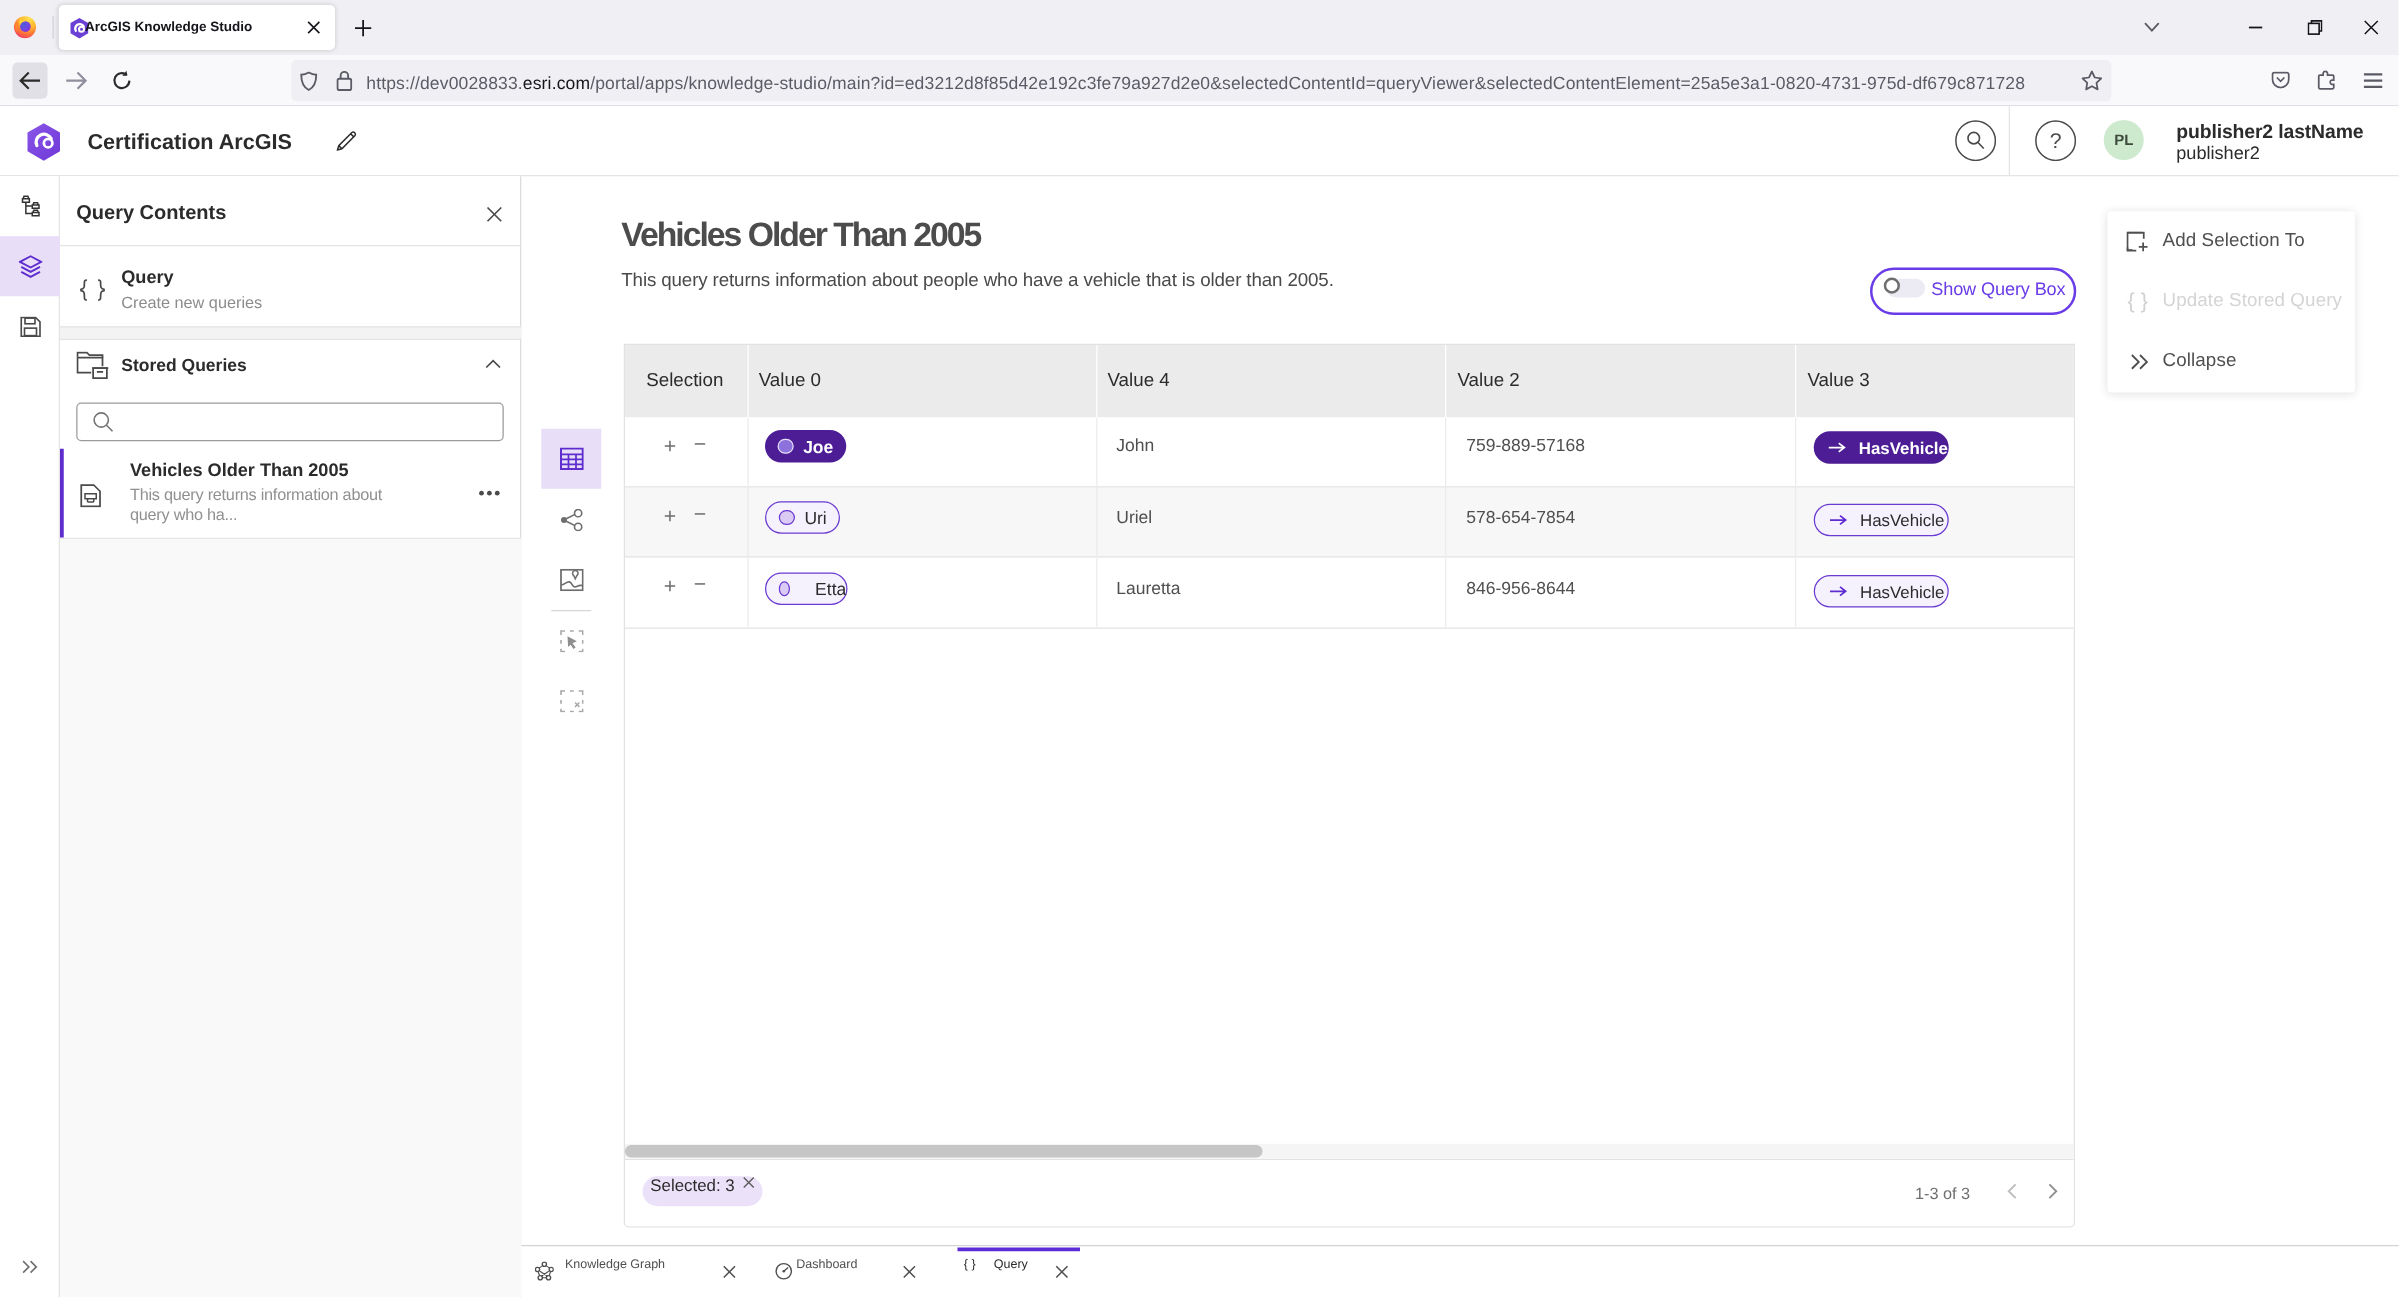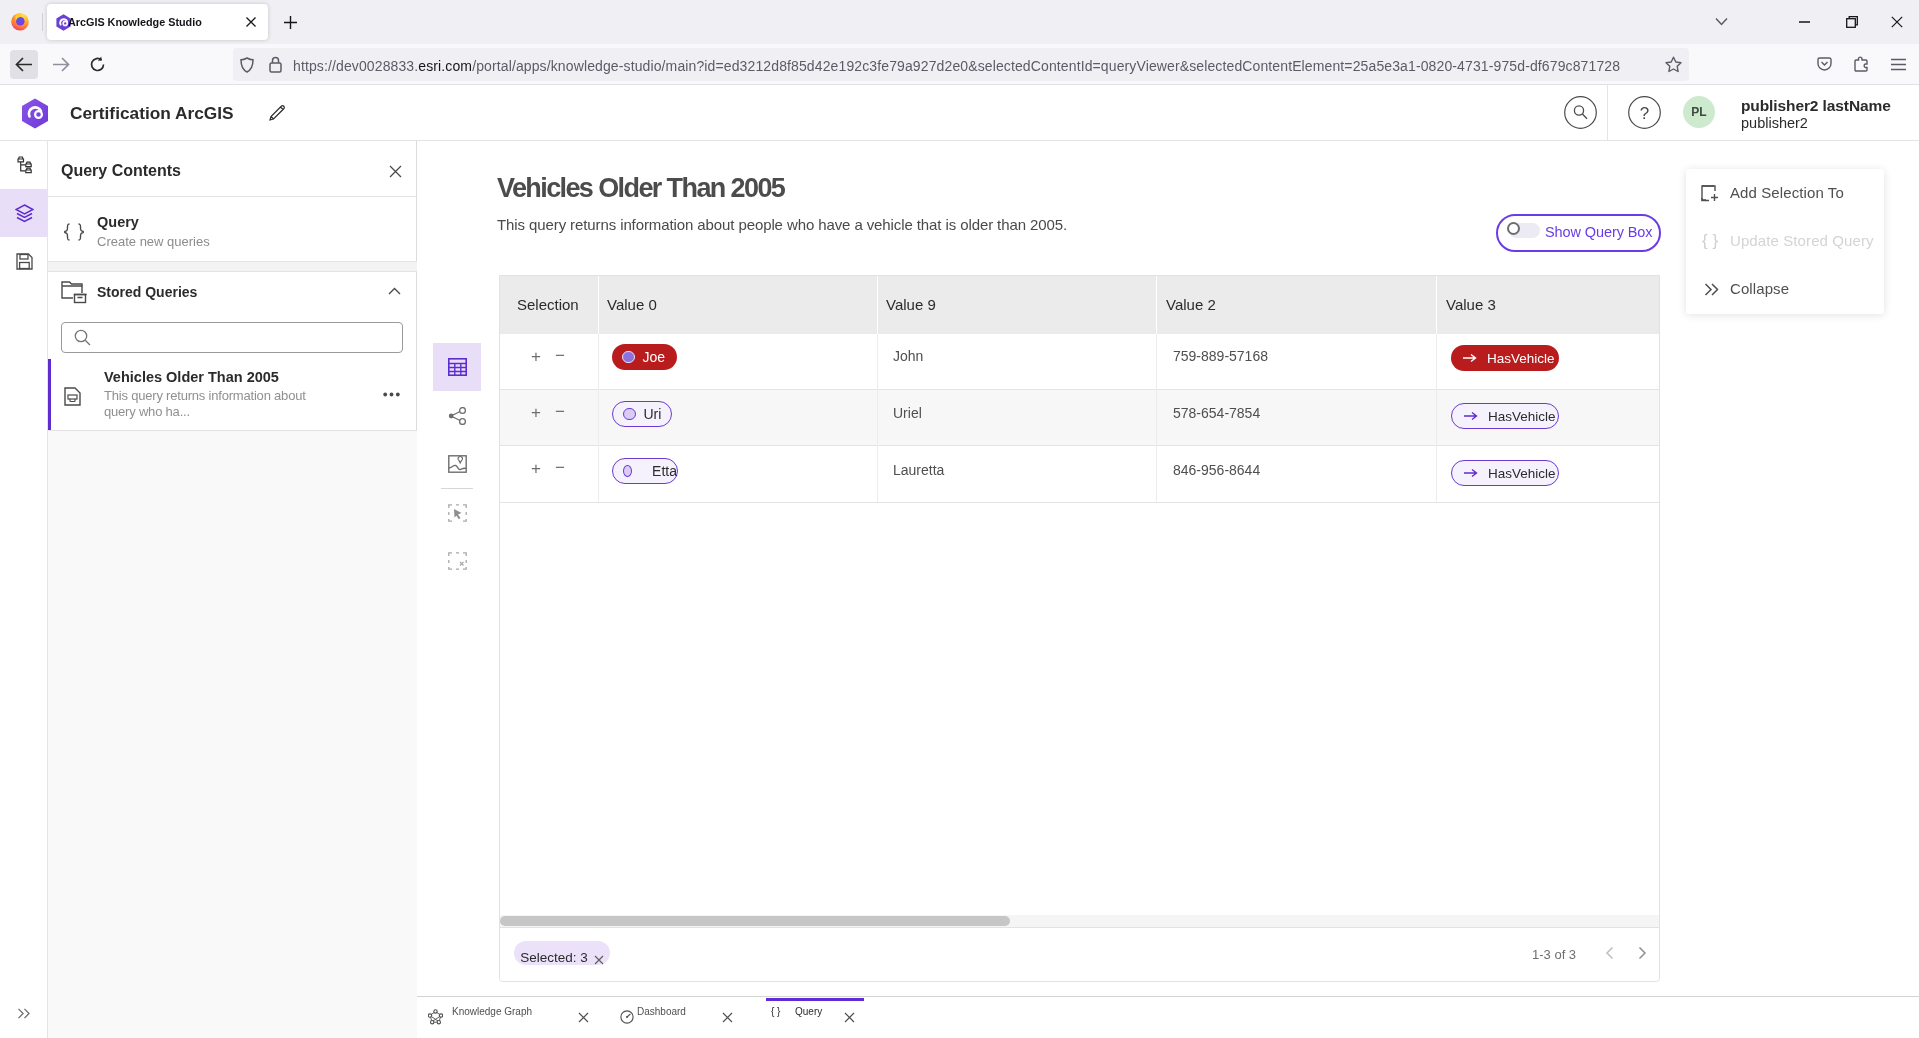--- a/index.html
+++ b/index.html
@@ -60,29 +60,29 @@
 
 #grid { left:499px; top:275px; width:1161px; height:707px; border:1px solid #e2e2e2; border-radius:0 0 4px 4px; background:#fff; }
 .hcell { top:276px; height:58px; background:#ebebeb; }
 .hlabel { font-size:15px; color:#2b2b2b; }
 .row { left:500px; width:1159px; height:56px; }
 .cdiv { width:1px; background:#ececec; }
 .rdiv { left:500px; width:1159px; height:1px; background:#e4e4e4; }
 .plusminus { font-size:17px; color:#6e6e6e; }
 .cellname { font-size:14px; color:#4f4f4f; }
 .pill { position:absolute; height:26px; border-radius:13px; display:flex; align-items:center; }
-.pill-filled { background:#b91c1c; color:#fff; }
+.pill-filled { background:#4c1d95; color:#fff;font-weight:bold; }
 .pill-light { background:#f6f2fd; border:1px solid #6a3ad1; color:#2b2b2b; }
 .pcircle { width:12.5px; height:12.5px; border-radius:50%; margin-left:10px; }
 .pc-filled { background:#8d72de; border:1.5px solid #e7e0f8; }
 .pc-light { background:#d9cbf4; border:1.5px solid #6a3ad1; }
 #scrollband { left:500px; top:915px; width:1159px; height:12px; background:#f5f5f5; }
 #scrollthumb { left:500px; top:916px; width:510px; height:10px; background:#c6c6c6; border-radius:5px; }
 #gridfooter { left:500px; top:927px; width:1159px; height:54px; background:#fff; border-top:1px solid #e2e2e2; border-radius:0 0 4px 4px; }
-#selchip { left:514px; top:941px; width:96px; height:24px; background:#ebe2fa; border-radius:12px; font-size:13.5px; color:#2b2b2b; display:flex; align-items:flex-end; justify-content:center; gap:6px; }
+#selchip { left:514px; top:941px; width:96px; height:24px; background:#ebe2fa; border-radius:12px; font-size:13.5px; color:#2b2b2b; display:flex; align-items:flex-start; justify-content:center; gap:6px; }
 #pageinfo { left:1532px; top:947px; font-size:13px; color:#6e6e6e; }
 
 
 #tabbar { left:417px; top:996px; width:1502px; height:42px; background:#fff; border-top:1px solid #d3d3d3; }
 #activetabline { left:766px; top:998px; width:98px; height:3px; background:#5e2bd9; }
 .btab { top:1006px; font-size:10px; color:#4f4f4f; }
 
 
 #ctxmenu { left:1686px; top:169px; width:198px; height:145px; background:#fff; border-radius:3px; box-shadow:0 1px 8px rgba(0,0,0,.12); }
 .ctxitem { left:1730px; font-size:15px; color:#4f4f4f; letter-spacing:.1px; }
@@ -316,21 +316,21 @@
   </svg>
 
 <div class="abs" id="grid"></div>
 <div class="abs hcell" style="left:500px;width:98px"></div>
 <div class="abs hcell" style="left:599px;width:278px"></div>
 <div class="abs hcell" style="left:878px;width:278px"></div>
 <div class="abs hcell" style="left:1157px;width:279px"></div>
 <div class="abs hcell" style="left:1437px;width:222px"></div>
 <div class="abs hlabel" style="left:517px;top:296px">Selection</div>
 <div class="abs hlabel" style="left:607px;top:296px">Value 0</div>
-<div class="abs hlabel" style="left:886px;top:296px">Value 9</div>
+<div class="abs hlabel" style="left:886px;top:296px">Value 4</div>
 <div class="abs hlabel" style="left:1166px;top:296px">Value 2</div>
 <div class="abs hlabel" style="left:1446px;top:296px">Value 3</div>
 
 <div class="abs row" style="top:334px;background:#fff"></div>
 <div class="abs row" style="top:390px;background:#f7f7f7"></div>
 <div class="abs row" style="top:446px;background:#fff"></div>
 <div class="abs rdiv" style="top:389px"></div>
 <div class="abs rdiv" style="top:445px"></div>
 <div class="abs rdiv" style="top:502px"></div>
 

